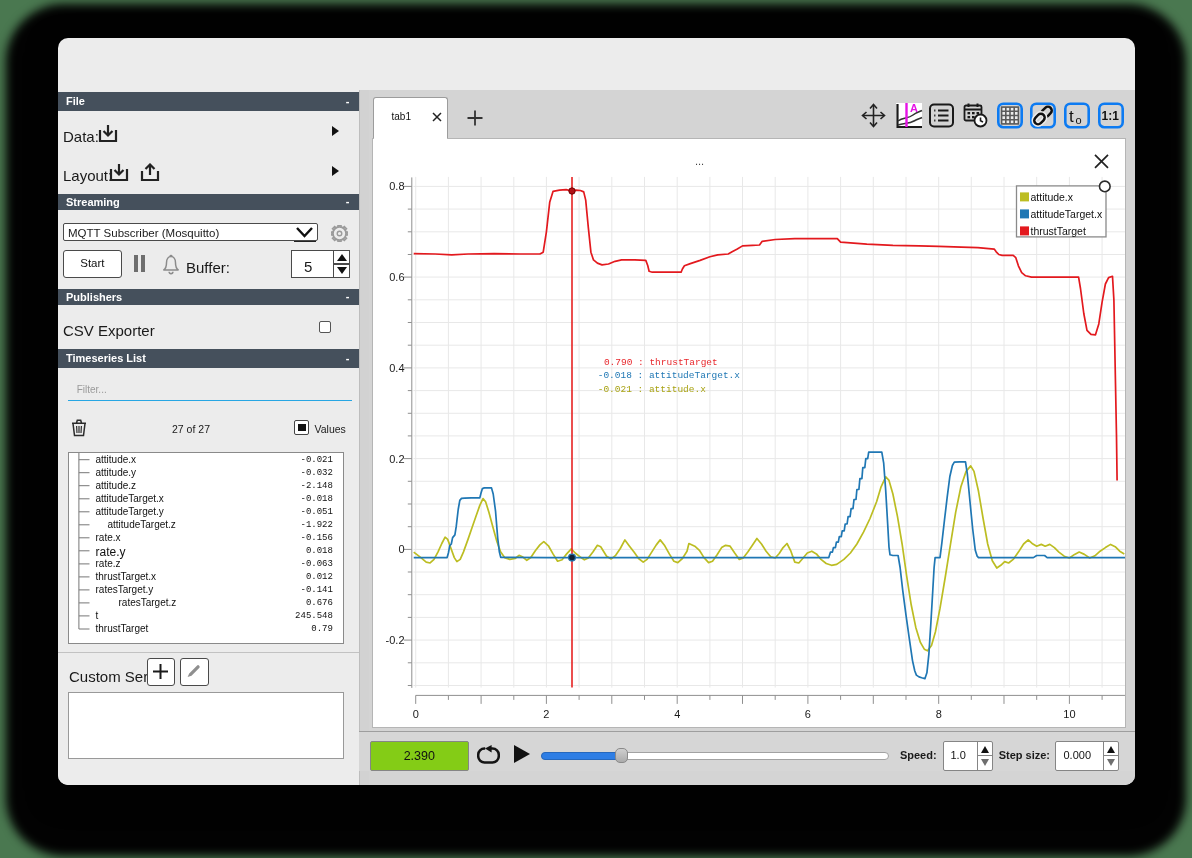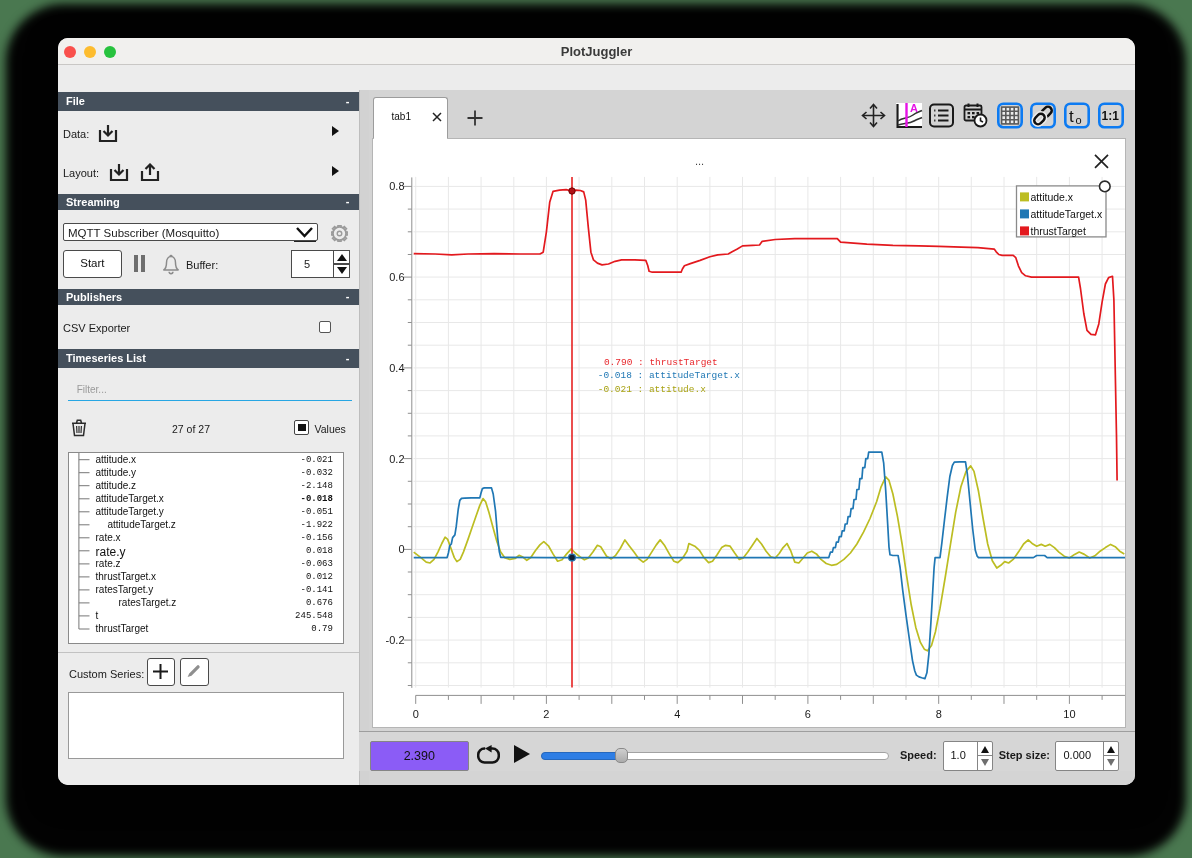--- a/index.html
+++ b/index.html
@@ -6,33 +6,27 @@
 body{font-family:"Liberation Sans",sans-serif;}
 #win{position:absolute;left:58px;top:38px;width:1077px;height:747px;border-radius:10px;background:#ececec;overflow:hidden;box-shadow:0 10px 30px rgba(0,0,0,.8);}
 #titlebar{position:absolute;left:0;top:0;width:100%;height:27px;background:#f1f0ee;border-bottom:1px solid #c9c7c5;}
 .tl{position:absolute;top:7.8px;width:12px;height:12px;border-radius:50%;}
 #title{position:absolute;left:0;top:0;width:100%;height:27px;text-align:center;line-height:28px;font-size:13px;font-weight:bold;color:#3a3a3a;}
 #menubar{position:absolute;left:0;top:27px;width:100%;height:24.5px;background:#2e2e2e;border-top:1px solid #111;color:#f2f2f2;font-size:10.5px;font-weight:bold;letter-spacing:0.1px;}
 #menubar span{position:absolute;top:6px;}
 #sidebar{position:absolute;left:0;top:51.5px;width:300.5px;height:695.5px;background:#ececec;}
 .sechdr{position:absolute;left:0;width:100%;background:#45505c;color:#fff;font-size:11px;font-weight:bold;}
 .sechdr .dash{position:absolute;right:9px;font-weight:bold;}
-.lbl{position:absolute;color:#1a1a1a;font-size:11px;}
+.lbl{position:absolute;color:#1a1a1a;font-size:15px;}
 #divider{position:absolute;left:300.5px;top:51.5px;width:10px;height:695.5px;background:#d2d2d2;border-left:1px solid #bdbdbd;}
 #main{position:absolute;left:310.5px;top:51.5px;width:766.5px;height:695.5px;background:#d4d4d4;}
 </style></head>
 <body>
 <div id="blob" style="position:absolute;left:6px;top:4px;width:1180px;height:852px;background:#020202;border-radius:58px;filter:blur(5px);"></div>
 <div id="win">
-  <div id="titlebar">
-    <div class="tl" style="left:6.2px;background:#f9504c;"></div>
-    <div class="tl" style="left:26.2px;background:#fdbc2e;"></div>
-    <div class="tl" style="left:46.2px;background:#27c23e;"></div>
-    <div id="title">PlotJuggler</div>
-  </div>
   <div id="sidebar">
   <div class="sechdr" style="top:2px;height:19.5px;line-height:19.5px;padding-left:8px;">File<span class="dash" style="top:0;">-</span></div>
   <div class="lbl" style="left:5px;top:38.5px;">Data:</div>
   <svg style="position:absolute;left:40px;top:34.5px;" width="20" height="19" viewBox="0 0 20 19">
     <path d="M2 6 L2 17 L18 17 L18 6" fill="none" stroke="#222" stroke-width="2.2"></path>
     <path d="M10 1 L10 11 M5.5 7 L10 11.5 L14.5 7" fill="none" stroke="#222" stroke-width="2.2"></path>
   </svg>
   <div style="position:absolute;left:274px;top:36.5px;width:0;height:0;border-left:7px solid #111;border-top:5px solid transparent;border-bottom:5px solid transparent;"></div>
   <div class="lbl" style="left:5px;top:77.5px;">Layout:</div>
   <svg style="position:absolute;left:51px;top:73px;" width="20" height="19" viewBox="0 0 20 19">
@@ -91,21 +85,21 @@
   <svg style="position:absolute;left:0;top:0;" width="40" height="190" viewBox="0 0 40 190">
           <path d="M9.9 0 L9.9 176.0 M9.9 6.7 L20.5 6.7 M9.9 19.7 L20.5 19.7 M9.9 32.7 L20.5 32.7 M9.9 45.8 L20.5 45.8 M9.9 58.8 L20.5 58.8 M9.9 71.8 L20.5 71.8 M9.9 84.8 L20.5 84.8 M9.9 97.8 L20.5 97.8 M9.9 110.9 L20.5 110.9 M9.9 123.9 L20.5 123.9 M9.9 136.9 L20.5 136.9 M9.9 149.9 L20.5 149.9 M9.9 162.9 L20.5 162.9 M9.9 176.0 L20.5 176.0" fill="none" stroke="#777" stroke-width="1"></path>
         </svg>
   <div style="position:absolute;left:26.2px;top:0.7px;font-size:10px;color:#111;">attitude.x</div>
   <div style="position:absolute;right:10.6px;top:1.3px;font-size:9px;font-family:'Liberation Mono',monospace;color:#111;">-0.021</div>
   <div style="position:absolute;left:26.2px;top:13.7px;font-size:10px;color:#111;">attitude.y</div>
   <div style="position:absolute;right:10.6px;top:14.3px;font-size:9px;font-family:'Liberation Mono',monospace;color:#111;">-0.032</div>
   <div style="position:absolute;left:26.2px;top:26.7px;font-size:10px;color:#111;">attitude.z</div>
   <div style="position:absolute;right:10.6px;top:27.3px;font-size:9px;font-family:'Liberation Mono',monospace;color:#111;">-2.148</div>
   <div style="position:absolute;left:26.2px;top:39.8px;font-size:10px;color:#111;">attitudeTarget.x</div>
-  <div style="position:absolute;right:10.6px;top:40.4px;font-size:9px;font-family:'Liberation Mono',monospace;color:#111;font-weight:bold;">-0.018</div>
+  <div style="position:absolute;right:10.6px;top:40.4px;font-size:9px;font-family:'Liberation Mono',monospace;color:#111;">-0.018</div>
   <div style="position:absolute;left:26.2px;top:52.8px;font-size:10px;color:#111;">attitudeTarget.y</div>
   <div style="position:absolute;right:10.6px;top:53.4px;font-size:9px;font-family:'Liberation Mono',monospace;color:#111;">-0.051</div>
   <div style="position:absolute;left:26.2px;top:65.8px;font-size:10px;color:#111;padding-left:12px;">attitudeTarget.z</div>
   <div style="position:absolute;right:10.6px;top:66.4px;font-size:9px;font-family:'Liberation Mono',monospace;color:#111;">-1.922</div>
   <div style="position:absolute;left:26.2px;top:78.8px;font-size:10px;color:#111;">rate.x</div>
   <div style="position:absolute;right:10.6px;top:79.4px;font-size:9px;font-family:'Liberation Mono',monospace;color:#111;">-0.156</div>
   <div style="position:absolute;left:26.2px;top:91.8px;font-size:12px;color:#111;">rate.y</div>
   <div style="position:absolute;right:10.6px;top:92.4px;font-size:9px;font-family:'Liberation Mono',monospace;color:#111;text-align:center;">0.018</div>
   <div style="position:absolute;left:26.2px;top:104.9px;font-size:10px;color:#111;">rate.z</div>
   <div style="position:absolute;right:10.6px;top:105.5px;font-size:9px;font-family:'Liberation Mono',monospace;color:#111;">-0.063</div>
@@ -230,21 +224,21 @@
   <rect x="1019.5" y="209.0" width="9" height="9" fill="#1f77b4"></rect>
   <text x="1030" y="217.3" font-size="10.5" fill="#111" font-family="Liberation Sans,sans-serif">attitudeTarget.x</text>
   <rect x="1019.5" y="226.0" width="9" height="9" fill="#e3191e"></rect>
   <text x="1030" y="234.3" font-size="10.5" fill="#111" font-family="Liberation Sans,sans-serif">thrustTarget</text>
   <text x="699" y="165" font-size="11" fill="#444" text-anchor="middle" font-family="Liberation Sans,sans-serif">...</text>
   <path d="M1094.5 154.5 L1107.5 167.5 M1107.5 154.5 L1094.5 167.5" stroke="#222" stroke-width="1.7"></path>
   </svg>
 
   </div>
   <div style="position:absolute;left:300.5px;top:692.5px;width:776.5px;height:40px;background:#d6d6d6;border-top:1px solid #9e9e9e;">
-  <div style="position:absolute;left:11.3px;top:9.5px;width:99px;height:30px;background:#8b5cf6;border:1.2px solid #858585;border-radius:2px;text-align:center;line-height:28px;font-size:12.5px;color:#111;">2.390</div>
+  <div style="position:absolute;left:11.3px;top:9.5px;width:99px;height:30px;background:#84cc16;border:1.2px solid #858585;border-radius:2px;text-align:center;line-height:28px;font-size:12.5px;color:#111;">2.390</div>
   <svg style="position:absolute;left:118.2px;top:13.2px;" width="23" height="20" viewBox="0 0 23 20">
         <path d="M13.5 3.6 L15.5 3.6 A6.3 6.3 0 0 1 21.8 9.9 L21.8 11.1 A6.3 6.3 0 0 1 15.5 17.4 L7.5 17.4 A6.3 6.3 0 0 1 1.2 11.1 L1.2 9.9 A6.3 6.3 0 0 1 7.5 3.6 L8.2 3.6" fill="none" stroke="#141414" stroke-width="2.5"></path>
         <path d="M14.6 0 L8.0 3.6 L14.6 7.4 z" fill="#141414"></path>
       </svg>
   <div style="position:absolute;left:155.1px;top:13.2px;width:0;height:0;border-left:16px solid #111;border-top:9.3px solid transparent;border-bottom:9.3px solid transparent;"></div>
   <div style="position:absolute;left:182.8px;top:20px;width:347.5px;height:8px;background:#fff;border:1px solid #a2a2a2;border-radius:4px;"></div>
   <div style="position:absolute;left:182.8px;top:20px;width:81px;height:8px;background:#2e7ee5;border:1px solid #2668bd;border-radius:4px 0 0 4px;"></div>
   <div style="position:absolute;left:256.8px;top:16.2px;width:13px;height:15px;background:linear-gradient(#cfcfcf,#ababab);border:1px solid #8a8a8a;border-radius:5px;"></div>
   <div style="position:absolute;left:541.4px;top:17.5px;font-size:11px;font-weight:bold;color:#1a1a1a;">Speed:</div>
   <div style="position:absolute;left:584.8px;top:9.5px;width:50px;height:30px;background:#fff;border:1.2px solid #858585;border-radius:2px;"></div>

